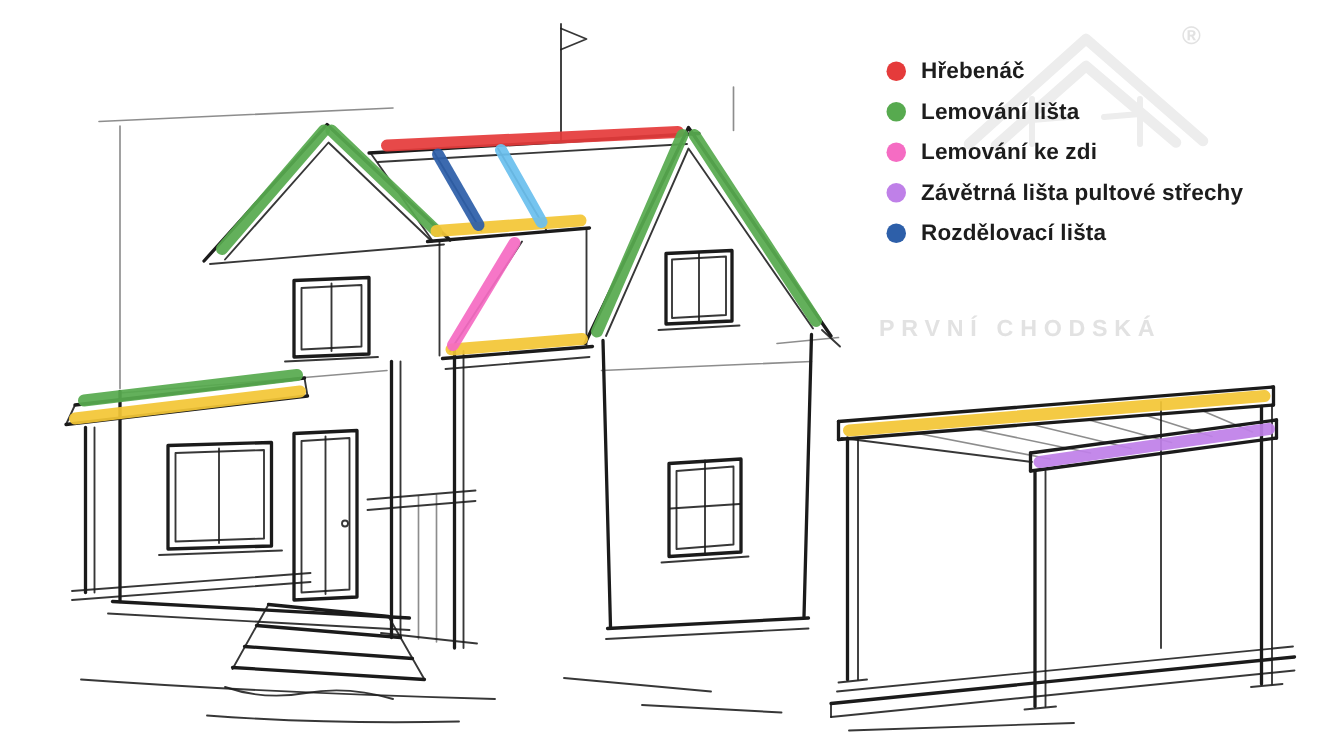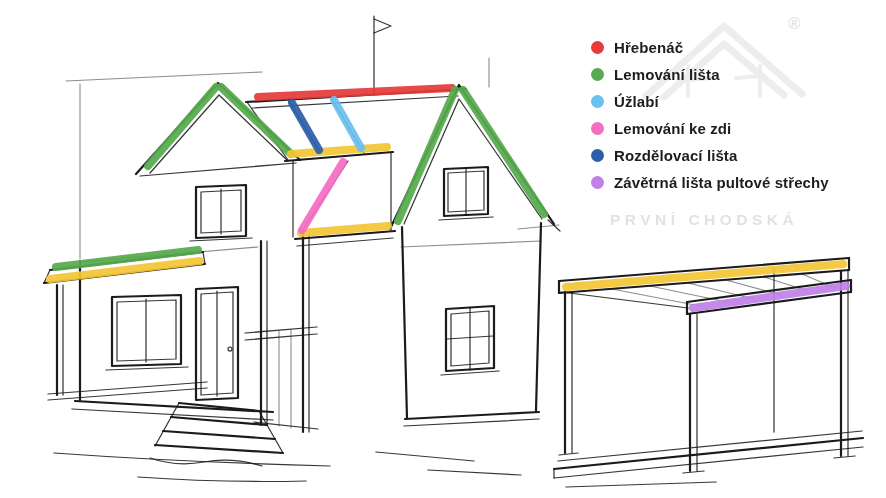--- a/index.html
+++ b/index.html
@@ -18,21 +18,21 @@
   
   .wm path,.wm circle{stroke:#ededed;fill:none;stroke-width:7;stroke-linecap:round;stroke-linejoin:round;}
   .wm .thin{stroke-width:4;}
   
   .legend{position:absolute;left:591px;top:34px;display:flex;flex-direction:column;}
   .legend-row{display:flex;align-items:center;height:27px;gap:10px;}
   .dot{width:13px;height:13px;border-radius:50%;flex:0 0 13px;}
   .lbl{font-size:15px;font-weight:700;color:#1d1d1d;white-space:nowrap;letter-spacing:.1px;}
   
   .brand{position:absolute;left:586px;top:211px;font-size:15.5px;font-weight:700;
-         letter-spacing:4.5px;white-space:nowrap;margin-left:24px;}
+         letter-spacing:4.5px;white-space:nowrap;}
   .rmark{position:absolute;left:788px;top:14px;font-size:17px;font-weight:700;}
 </style>
 </head>
 <body>
 
 <div class="stage">
 
   <svg width="886" height="498" viewBox="0 0 886 498">
 
     <g class="wm">
@@ -191,30 +191,26 @@
   <div class="legend">
     <div class="legend-row">
       <span class="dot" style="background: rgb(229, 59, 59);"></span>
       <span class="lbl">Hřebenáč</span>
     </div>
     <div class="legend-row">
       <span class="dot" style="background: rgb(87, 170, 79);"></span>
       <span class="lbl">Lemování lišta</span>
     </div>
     <div class="legend-row">
-      <span class="dot" style="background: rgb(106, 192, 238);"></span>
-      <span class="lbl">Úžlabí</span>
-    </div>
-    <div class="legend-row">
       <span class="dot" style="background: rgb(245, 108, 195);"></span>
       <span class="lbl">Lemování ke zdi</span>
     </div>
     <div class="legend-row">
+      <span class="dot" style="background: rgb(191, 128, 232);"></span>
+      <span class="lbl">Závětrná lišta pultové střechy</span>
+    </div>
+    <div class="legend-row">
       <span class="dot" style="background: rgb(45, 95, 169);"></span>
       <span class="lbl">Rozdělovací lišta</span>
     </div>
-    <div class="legend-row">
-      <span class="dot" style="background: rgb(191, 128, 232);"></span>
-      <span class="lbl">Závětrná lišta pultové střechy</span>
-    </div>
   </div>
 
 </div>
 
 </body></html>

